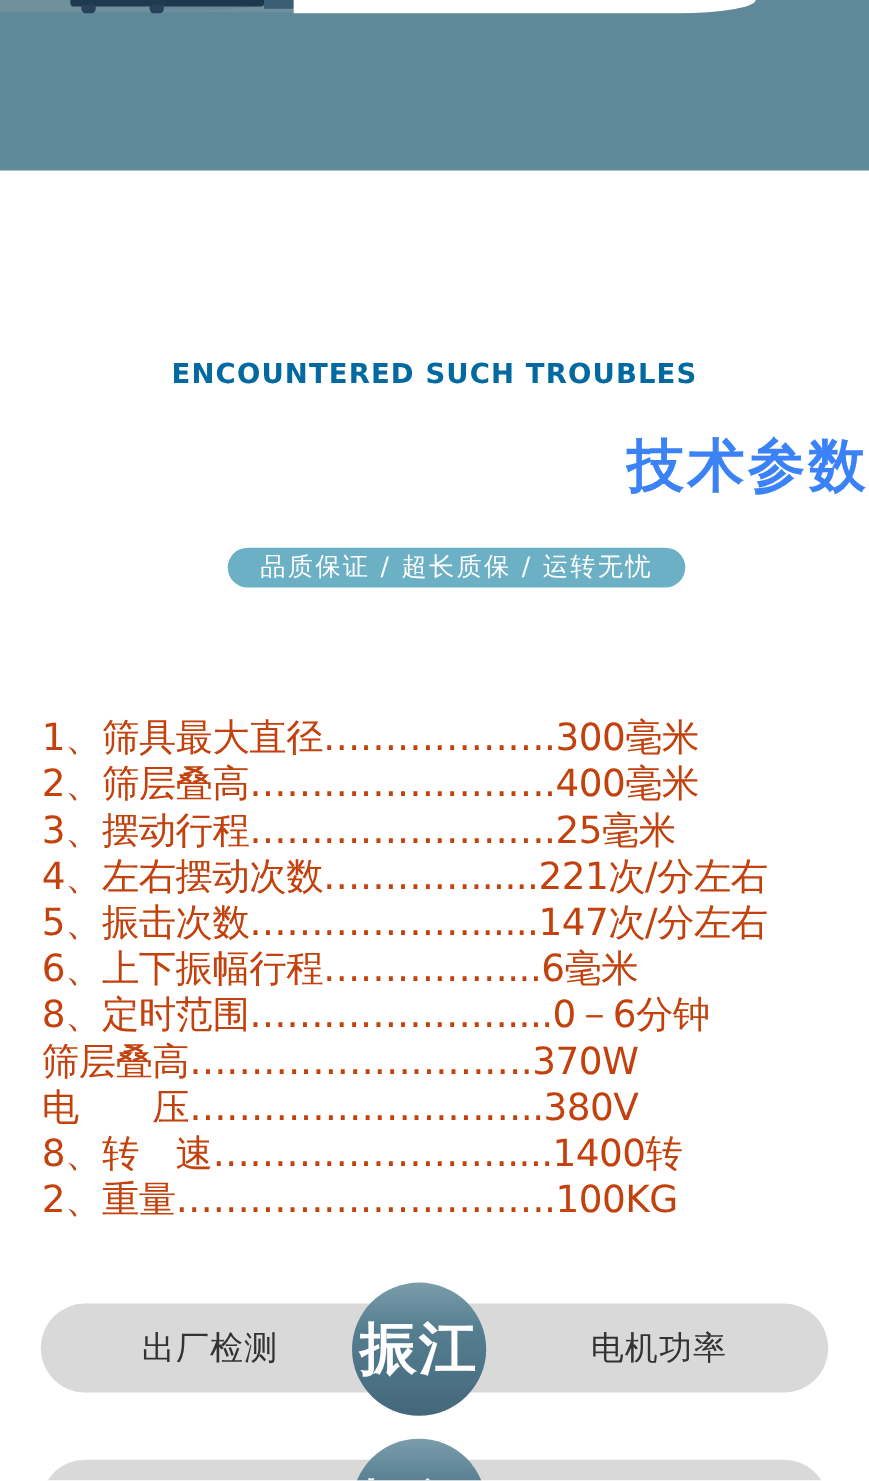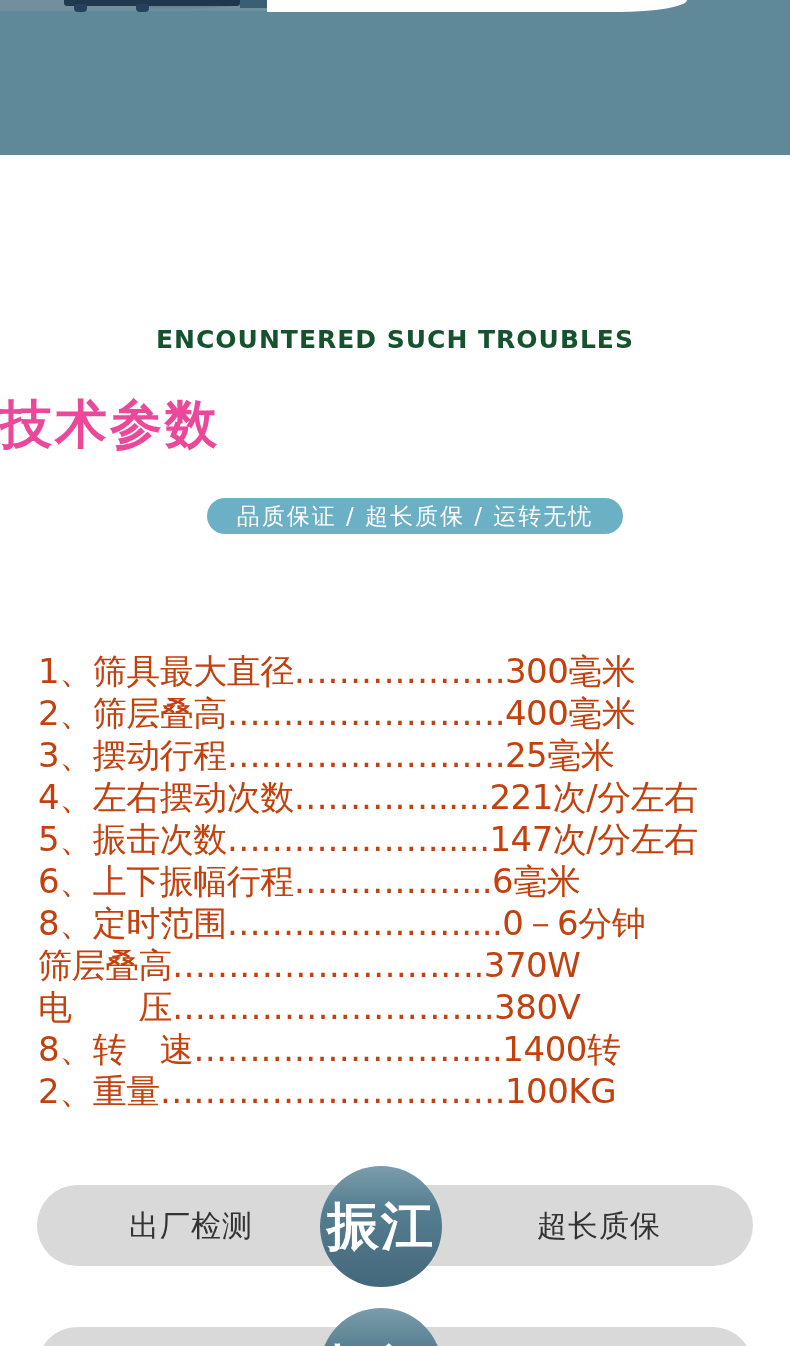--- a/index.html
+++ b/index.html
@@ -49,29 +49,29 @@
     width: 420px; height: 12px;
     background: #ffffff;
     border-bottom-right-radius: 70px 12px;
   }
 
   
   .subtitle {
     margin-top: 172px;
     text-align: center;
     font-size: 25px; font-weight: bold;
-    color: #14532d;
+    color: #0369a1;
     letter-spacing: 1px;
     line-height: 26px;
   }
   .title {
     margin-top: 40px;
-    text-align: left;
+    text-align: right;
     font-size: 52px; font-weight: bold;
-    color: #ec4899;
+    color: #3b82f6;
     letter-spacing: 3px;
     line-height: 62px;
   }
   .badge-wrap { margin-top: 43px; text-align: center; padding-left: 40px; }
   .badge {
     display: inline-block;
     background: #6cb0c5;
     color: #ffffff;
     font-size: 23px;
     line-height: 36px; height: 36px;
@@ -149,21 +149,21 @@
     <div class="spec-line">8、定时范围…………………....0－6分钟</div>
     <div class="spec-line">筛层叠高……………………….370W</div>
     <div class="spec-line">电　　压………………………..380V</div>
     <div class="spec-line">8、转　速……………………....1400转</div>
     <div class="spec-line">2、重量………………………….100KG</div>
   </div>
 
   <div class="feature-row row1">
     <div class="feature-bar"></div>
     <div class="feature-label left">出厂检测</div>
-    <div class="feature-label right">超长质保</div>
+    <div class="feature-label right">电机功率</div>
     <div class="feature-circle">
       <span>振江</span>
     </div>
   </div>
 
   <div class="feature-row row2">
     <div class="feature-bar"></div>
     <div class="feature-label left">优质材料</div>
     <div class="feature-label right">售后保障</div>
     <div class="feature-circle">

